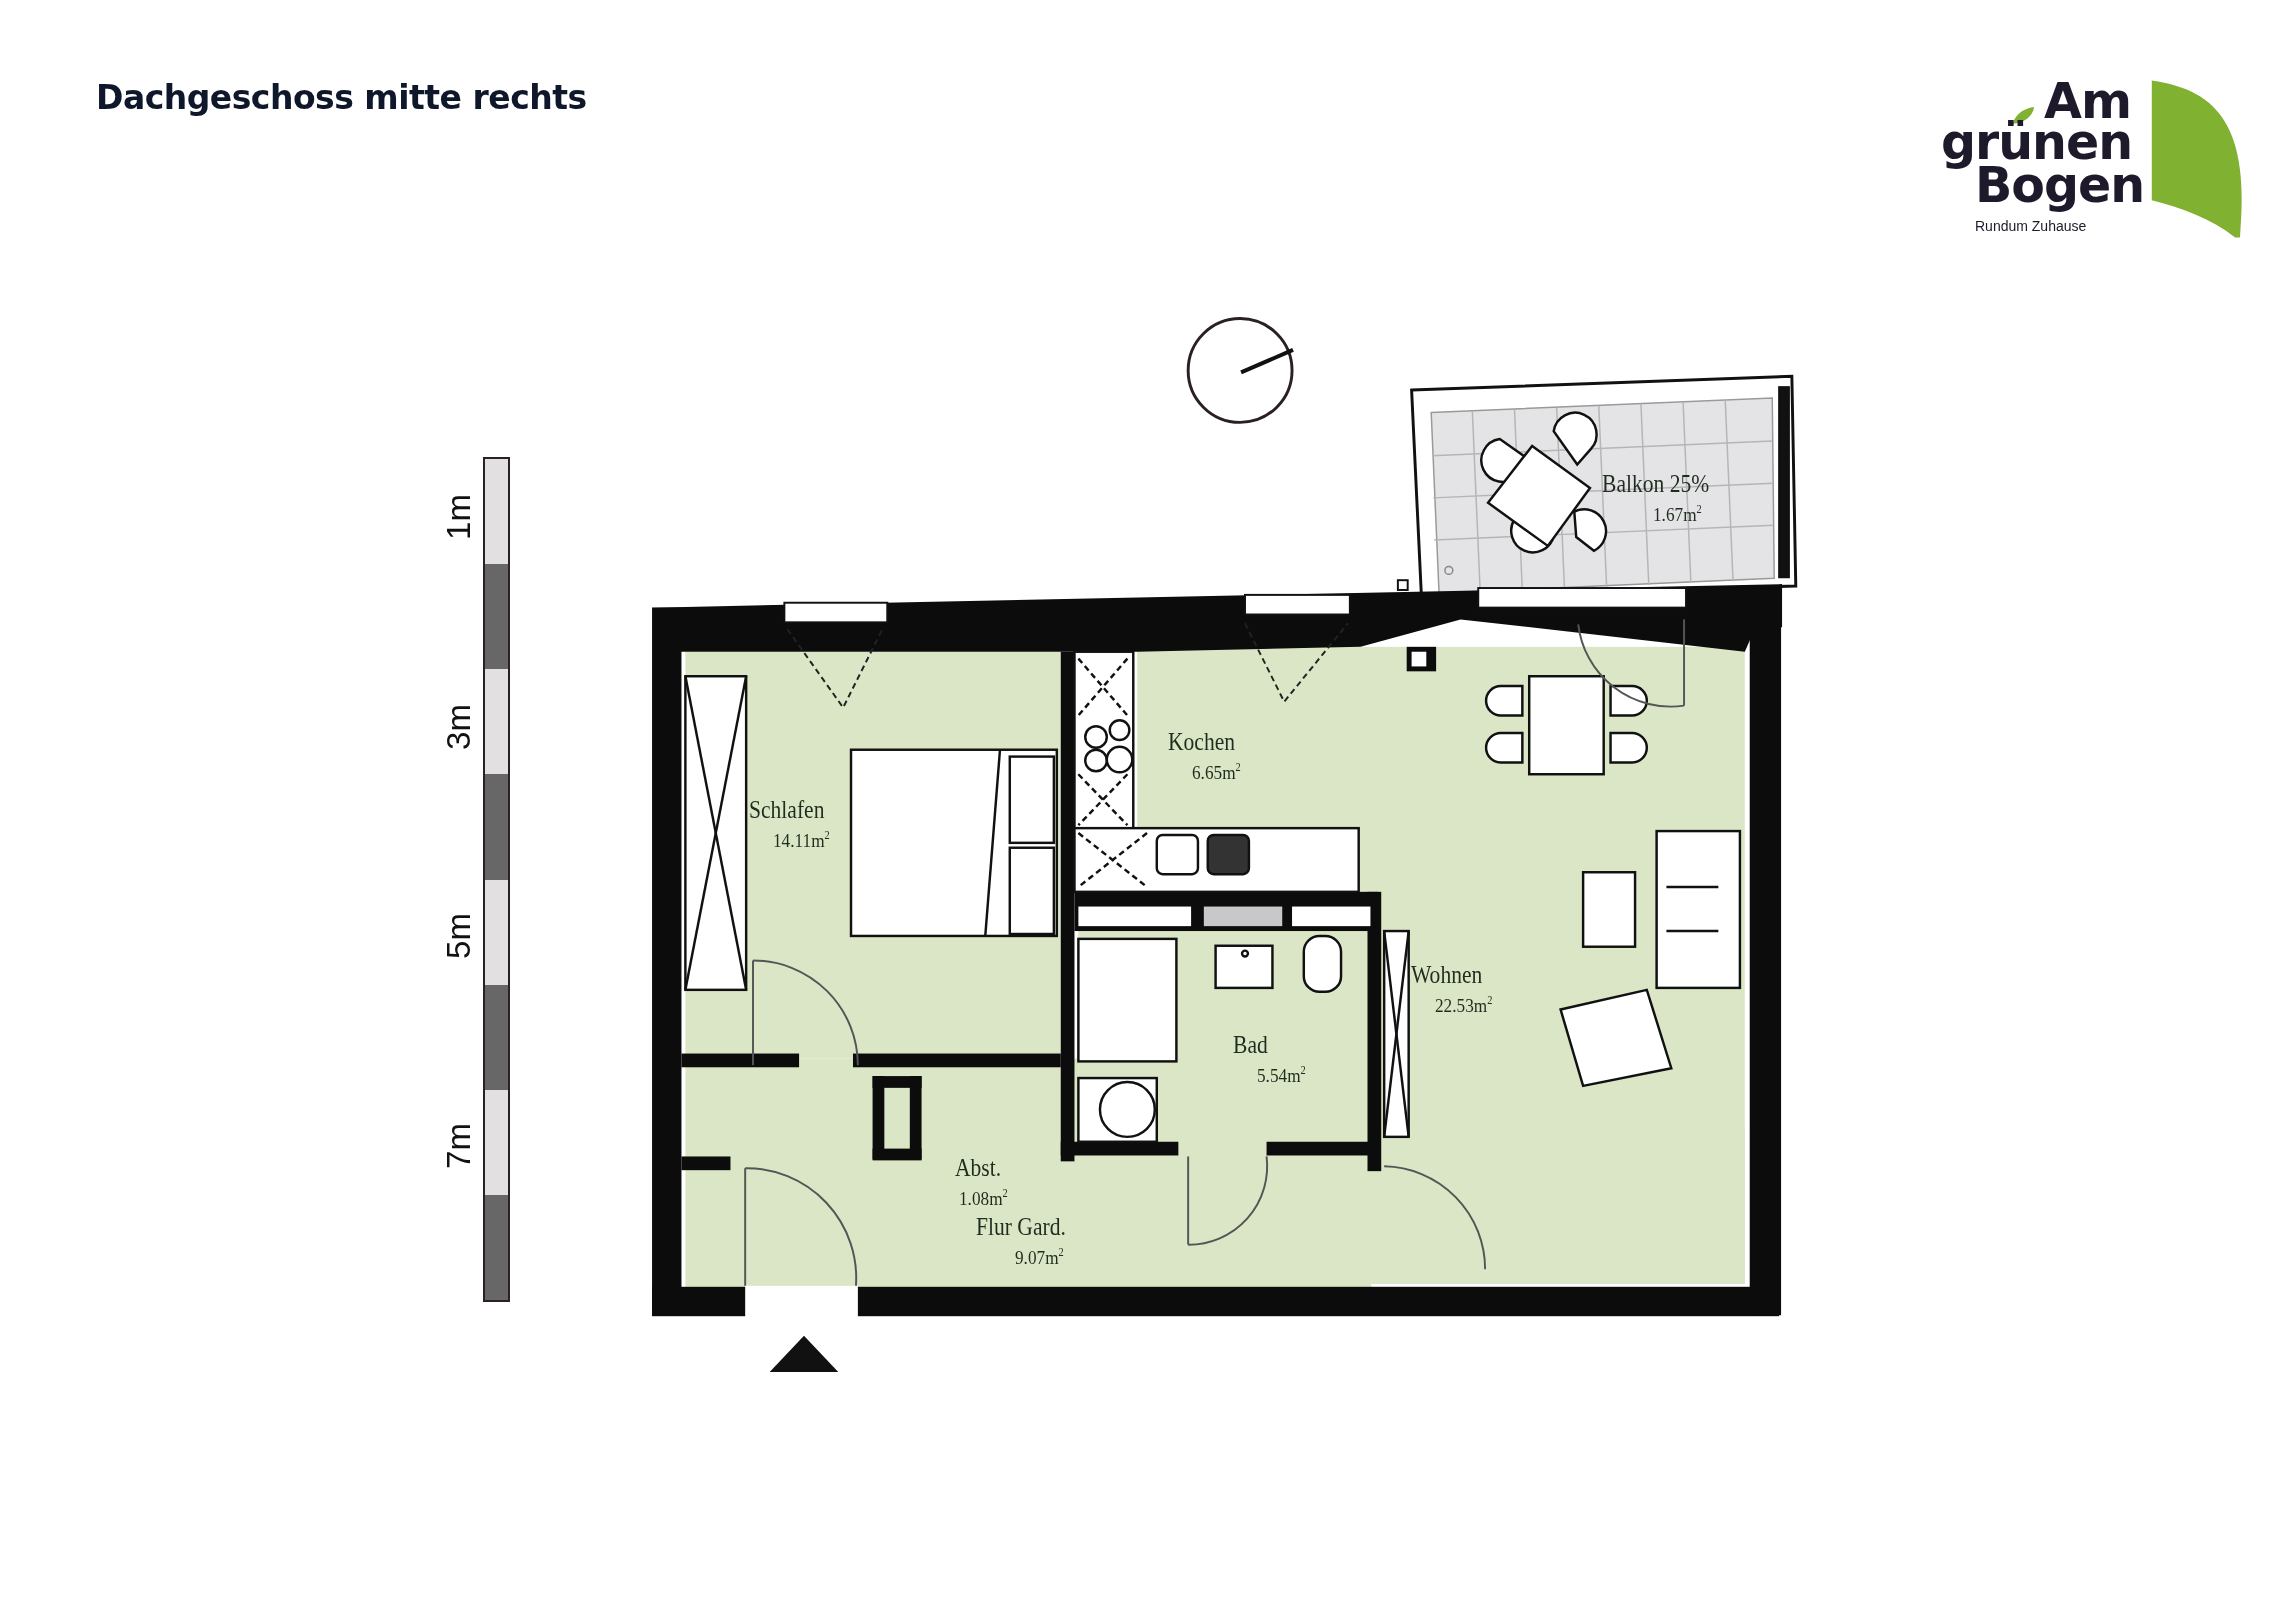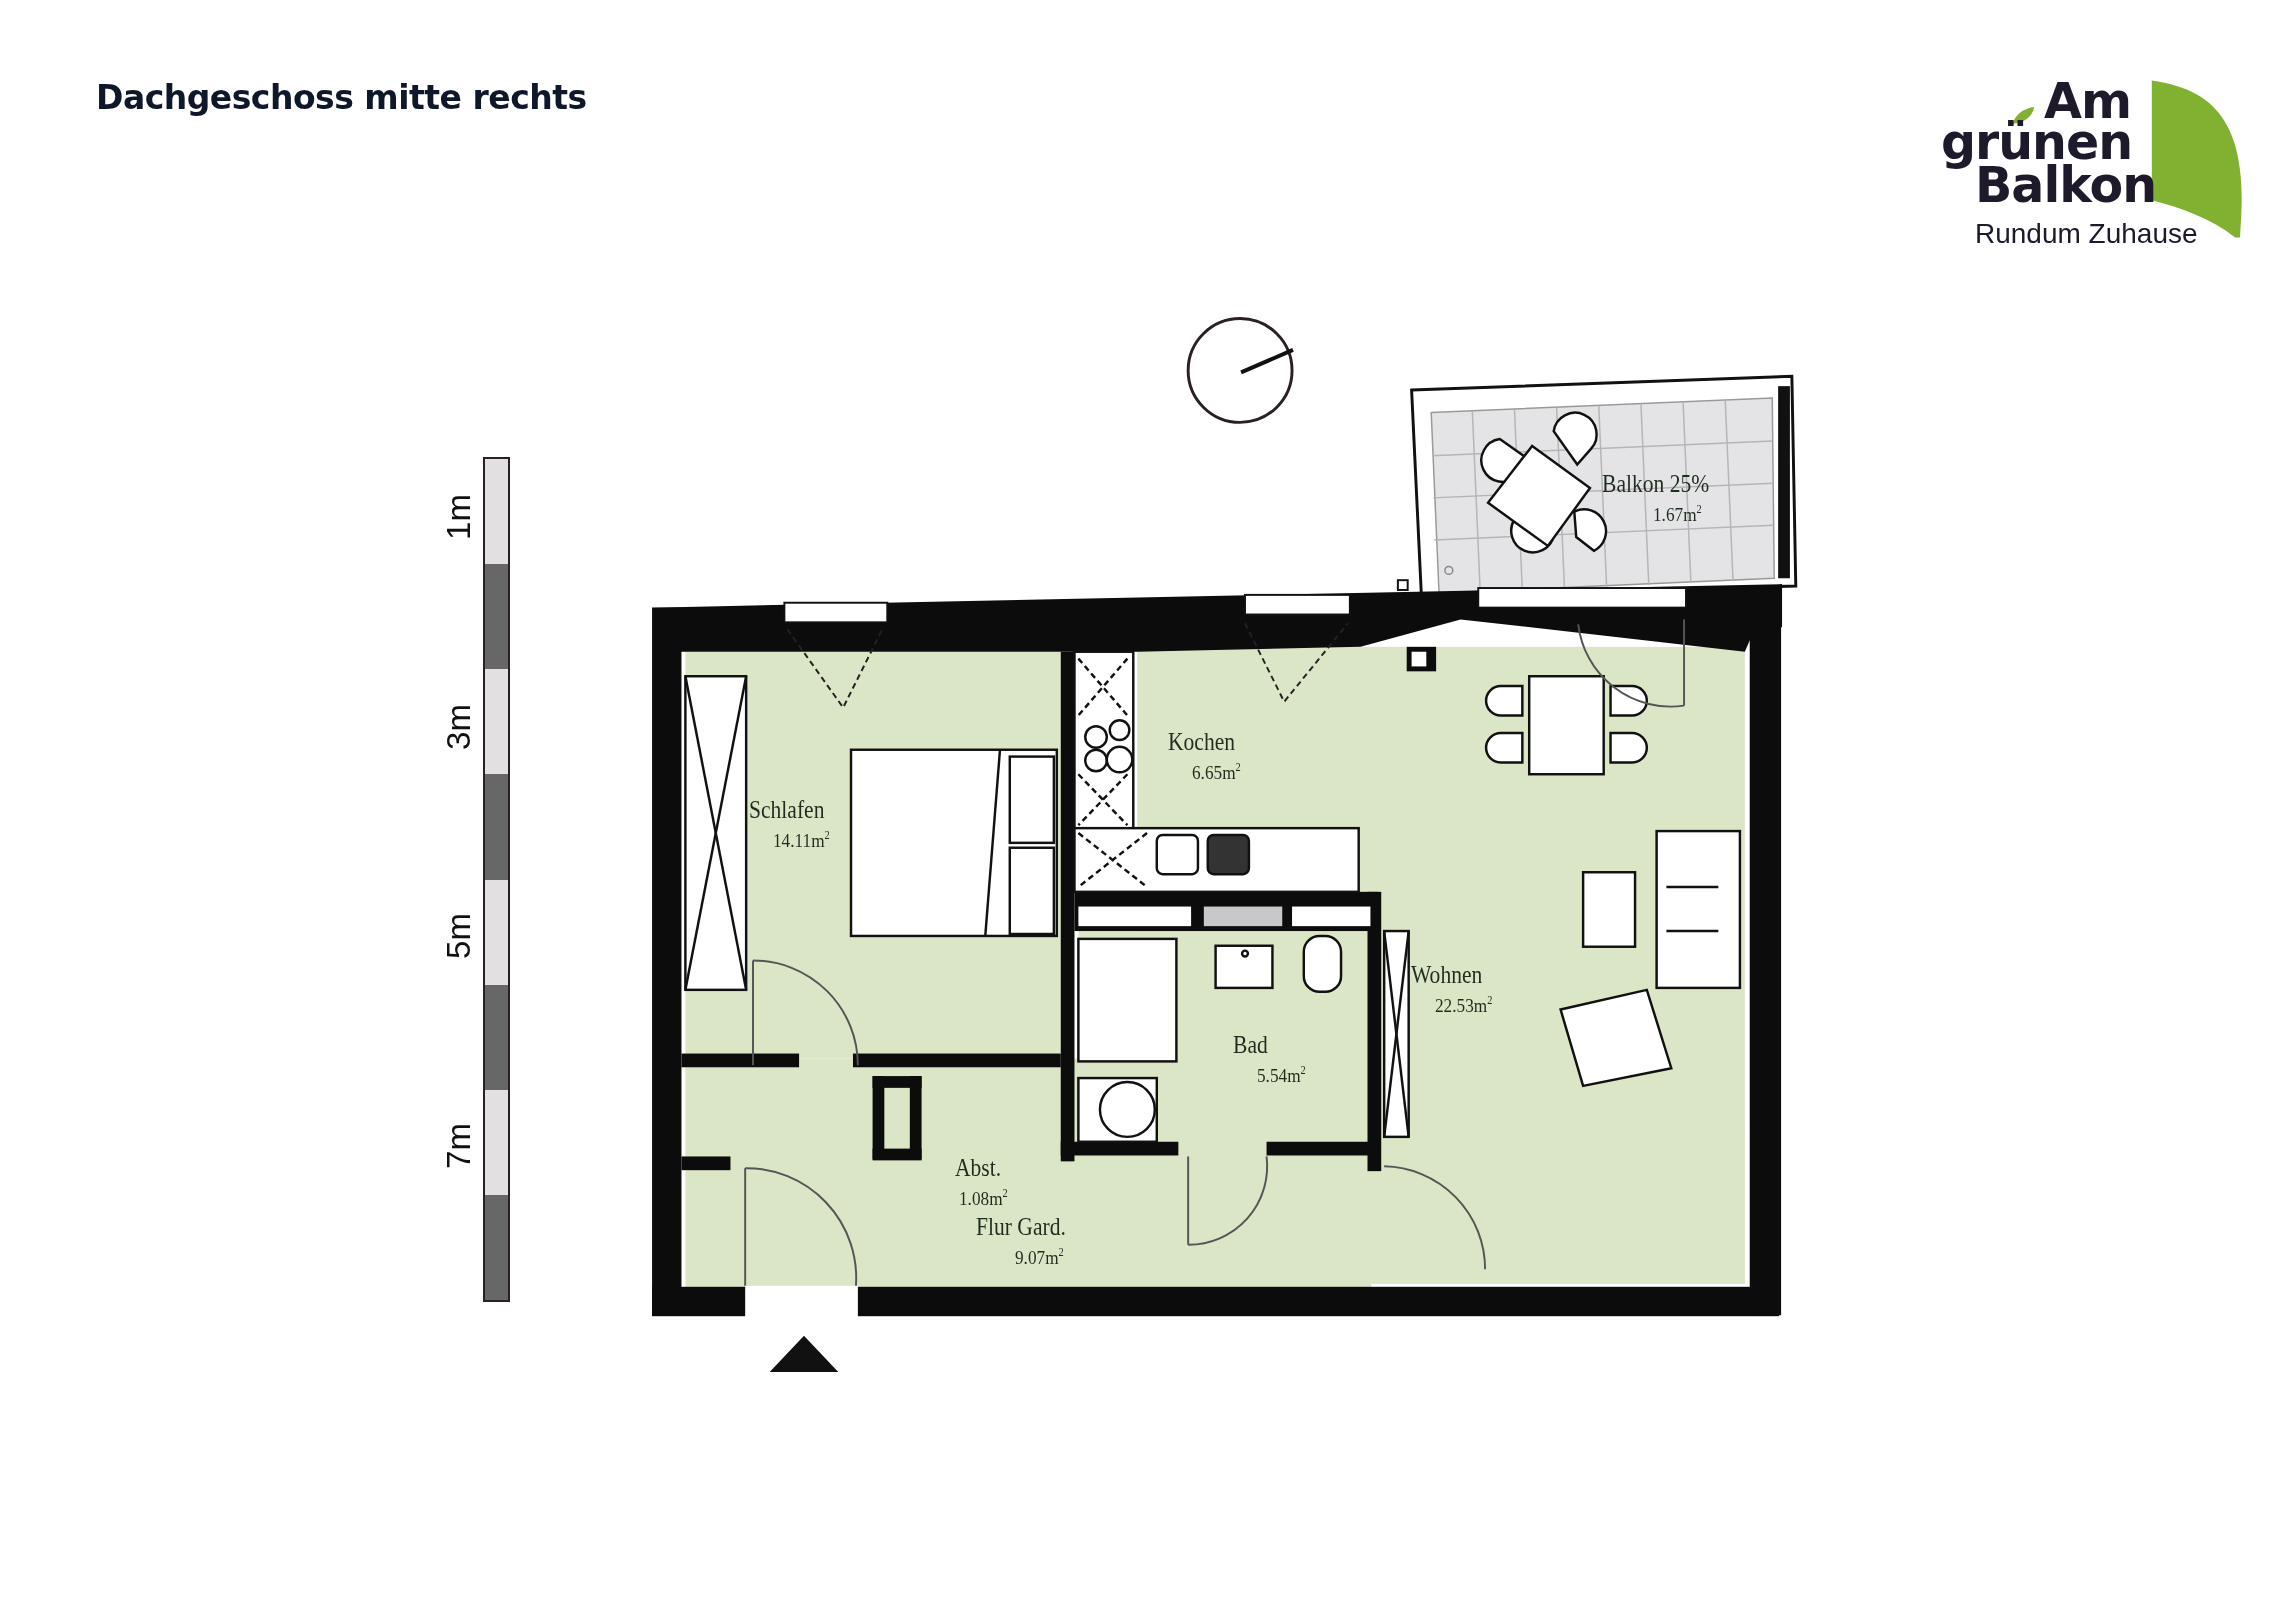--- a/index.html
+++ b/index.html
@@ -3,21 +3,21 @@
 <meta charset="utf-8">
 <style>
   html, body { margin: 0; padding: 0; background: #ffffff; }
   body { width: 2293px; height: 1621px; position: relative; overflow: hidden; font-family: "Liberation Sans", sans-serif; }
   .title { position: absolute; left: 96px; top: 78px; font-family: "DejaVu Sans", sans-serif; font-size: 33px; font-weight: bold; color: #0f172a; letter-spacing: -0.5px; }
   .logo { position: absolute; left: 1936px; top: 61px; width: 314px; height: 196px; }
   .logo .w1, .logo .w2, .logo .w3 { position: absolute; font-family: "DejaVu Sans", sans-serif; font-weight: bold; color: #1e1a2b; font-size: 49px; line-height: 49px; letter-spacing: -1px; }
   .logo .w1 { left: 108px; top: 7.8px; margin-top: 8px; }
   .logo .w2 { left: 4.9px; top: 57px; }
   .logo .w3 { left: 39px; top: 100px; }
-  .logo .tag { position: absolute; left: 39px; top: 157px; font-size: 28px; color: #1e1a2b; font-family: "Liberation Sans", sans-serif; }
+  .logo .tag { position: absolute; left: 39px; top: 157px; font-size: 14px; color: #1e1a2b; font-family: "Liberation Sans", sans-serif; }
   .logo svg { position: absolute; left: 0; top: 0; }
   .plan { position: absolute; left: 0; top: 0; }
   .lbl { position: absolute; font-family: Liberation Serif, serif; color: #1f2d1f; text-align: left; white-space: nowrap; }
   .lbl .name { font-size: 24.5px; display: block; transform: scaleX(0.88); transform-origin: left; }
   .lbl .area { font-size: 19.6px; display: block; margin-left: 23.5px; margin-top: 3.9px; transform: scaleX(0.88); transform-origin: left; }
   .lbl sup { font-size: 11.8px; }
   .scale { position: absolute; left: 483px; top: 457px; width: 27.4px; height: 845px; border: 2.9px solid #2a2222; box-sizing: border-box; display: flex; flex-direction: column; }
   .scale .seg { flex: 1; }
   .scale .light { background: #e2e0e1; }
   .scale .dark { background: #676767; }
@@ -28,21 +28,21 @@
 
 <div class="title">Dachgeschoss mitte rechts</div>
 
 <div class="logo">
   <svg width="314" height="196" viewBox="0 0 320 200">
     <path d="M220 20 C 290 30, 320 70, 310 180 L 305 180 C 280 160, 250 150, 220 142 Z" fill="#80b131"></path>
     <path d="M78 64 C 82 52, 92 48, 100 47 C 98 57, 90 63, 78 64 Z" fill="#80b131"></path>
   </svg>
   <span class="w1">Am</span>
   <span class="w2">grünen</span>
-  <span class="w3">Balkon</span>
+  <span class="w3">Bogen</span>
   <span class="tag">Rundum Zuhause</span>
 </div>
 
 <div class="scale">
   <div class="seg light"></div>
     <div class="seg dark"></div>
   <div class="seg light"></div>
     <div class="seg dark"></div>
   <div class="seg light"></div>
     <div class="seg dark"></div>

